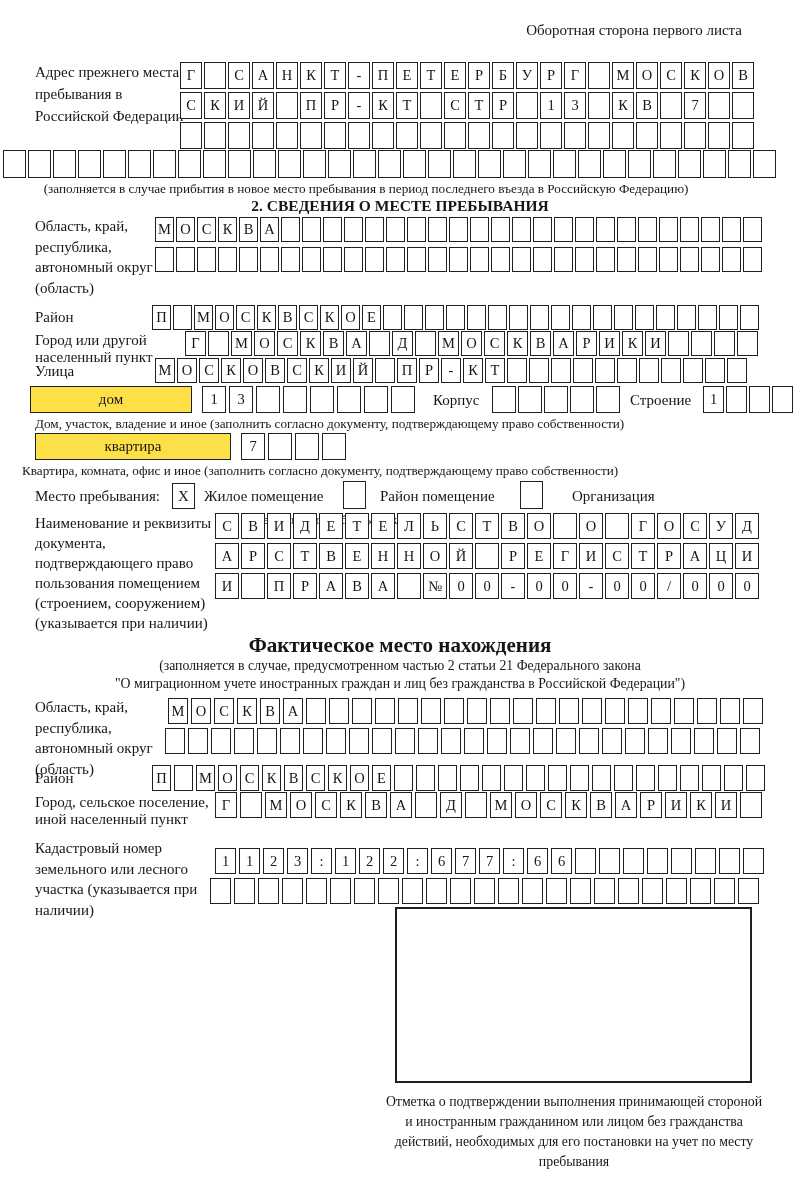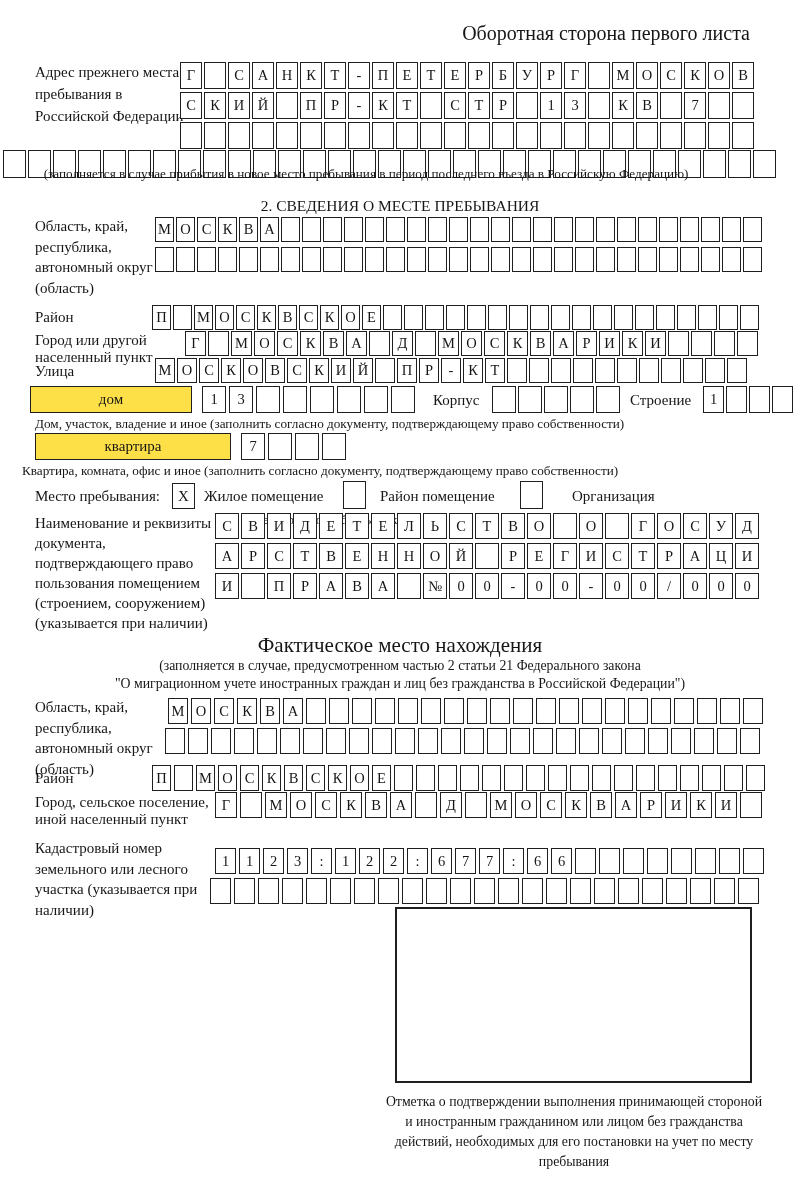--- a/index.html
+++ b/index.html
@@ -7,32 +7,32 @@
   body{width:800px;height:1180px;position:relative;font-family:"Liberation Serif","DejaVu Serif",serif;color:#161616;overflow:hidden}
   .page{position:absolute;left:0;top:0;width:800px;height:1180px;background:#fff}
   .abs{position:absolute}
   .row{display:flex;gap:var(--g,2px)}
   .row .cell{width:var(--cw,22px)}
   .cell{border:1.5px solid #1f1f1f;height:var(--ch,26px);flex:none;display:flex;align-items:center;justify-content:center;font-size:14.5px;background:#fff}
   .lbl{font-size:15px;line-height:1.45}
   .tight{line-height:1.15}
   .mid{line-height:1.38}
   .note{font-size:13.2px}
-  .bold{font-weight:normal}
+  .bold{font-weight:bold}
   .center{text-align:center}
   .bigbox{border:1.5px solid #1f1f1f;display:flex;align-items:center;justify-content:center;font-size:15px;background:#fde047}
   .cb{border:1.5px solid #1f1f1f;width:23px;height:26px;display:flex;align-items:center;justify-content:center;font-size:15px;background:#fff}
   .stamp{border:2px solid #1f1f1f;background:#fff}
 </style>
 </head>
 <body>
 
 <div class="page">
 
-  <div class="abs" style="top:22px;right:50px;font-size:20px">Оборотная сторона первого листа</div>
+  <div class="abs" style="top:22px;right:58px;font-size:15px">Оборотная сторона первого листа</div>
 
   <div class="abs lbl" style="left:35px;top:62px;width:152px">Адрес прежнего места пребывания в Российской Федерации</div>
   <div class="abs row" style="left:180px;top:62px;--cw:22px;--ch:27px">
       <div class="cell">Г</div>
       <div class="cell"></div>
       <div class="cell">С</div>
       <div class="cell">А</div>
       <div class="cell">Н</div>
       <div class="cell">К</div>
       <div class="cell">Т</div>
@@ -132,21 +132,21 @@
       <div class="cell"></div>
       <div class="cell"></div>
       <div class="cell"></div>
       <div class="cell"></div>
       <div class="cell"></div>
       <div class="cell"></div>
       <div class="cell"></div>
       <div class="cell"></div>
       <div class="cell"></div>
     </div>
-  <div class="abs note center" style="left:0;top:166px;width:732px">(заполняется в случае прибытия в новое место пребывания в период последнего въезда в Российскую Федерацию)</div>
+  <div class="abs note center" style="left:0;top:181px;width:732px">(заполняется в случае прибытия в новое место пребывания в период последнего въезда в Российскую Федерацию)</div>
 
   <div class="abs bold center" style="left:0;top:197px;width:800px;font-size:15.5px">2. СВЕДЕНИЯ О МЕСТЕ ПРЕБЫВАНИЯ</div>
 
   <div class="abs lbl mid" style="left:35px;top:216px;width:118px">Область, край, республика, автономный округ (область)</div>
   <div class="abs row" style="left:155px;top:217px;--cw:19px;--g:2px;--ch:25px">
       <div class="cell">М</div>
       <div class="cell">О</div>
       <div class="cell">С</div>
       <div class="cell">К</div>
       <div class="cell">В</div>

